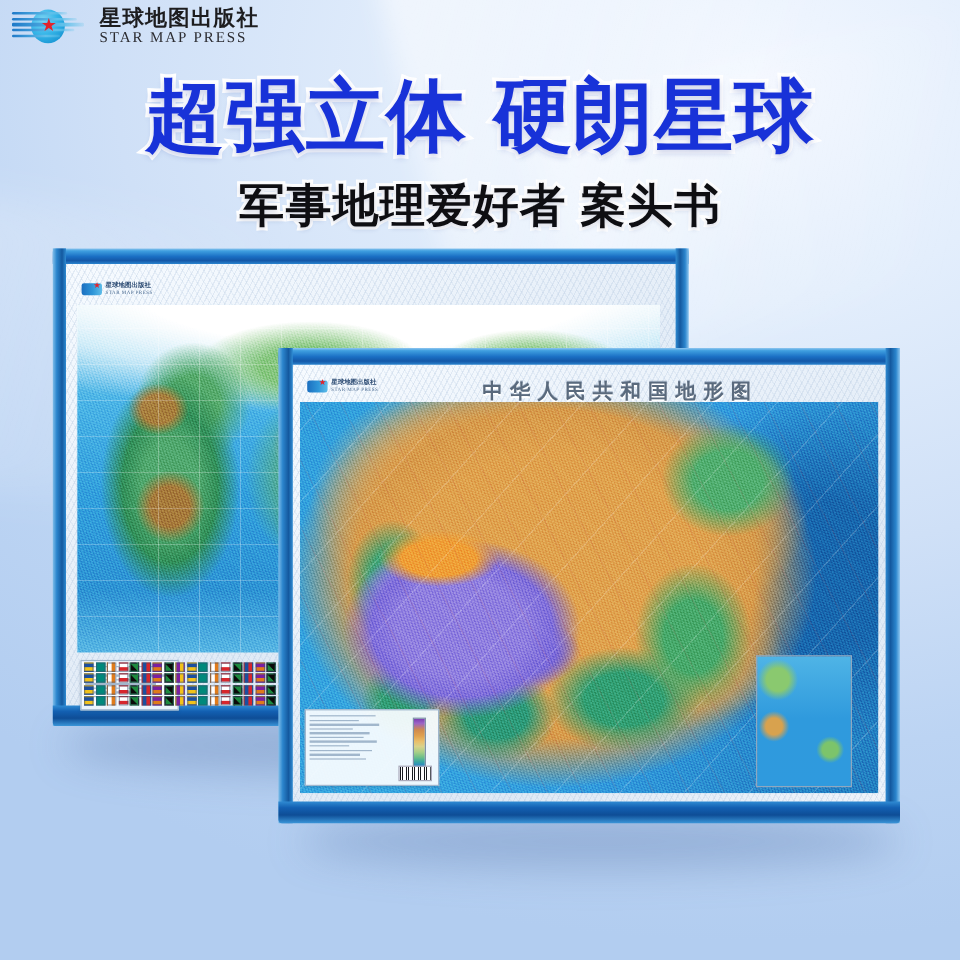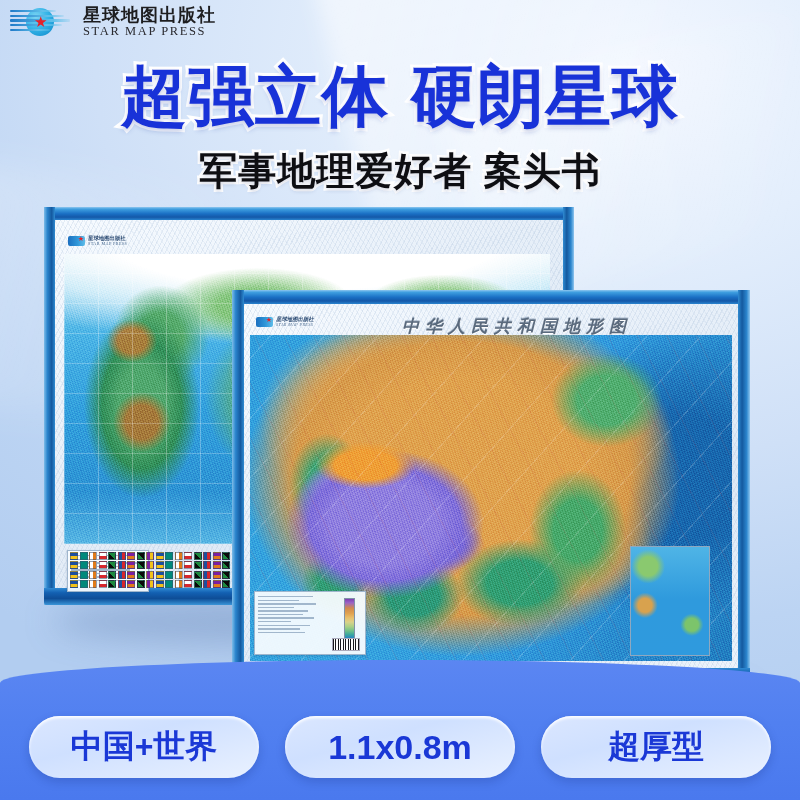--- a/index.html
+++ b/index.html
@@ -347,21 +347,21 @@
       <span style="background: linear-gradient(0deg, rgb(215, 38, 44) 0px, rgb(215, 38, 44) 50%, rgb(255, 255, 255) 50%, rgb(255, 255, 255) 100%);"></span>
       <span style="background: linear-gradient(45deg, rgb(10, 10, 10) 0px, rgb(10, 10, 10) 50%, rgb(29, 138, 63) 50%, rgb(29, 138, 63) 100%);"></span>
       <span style="background: linear-gradient(90deg, rgb(27, 79, 160) 0px, rgb(27, 79, 160) 50%, rgb(215, 38, 44) 50%, rgb(215, 38, 44) 100%);"></span>
       <span style="background: linear-gradient(0deg, rgb(224, 123, 26) 0px, rgb(224, 123, 26) 50%, rgb(123, 31, 162) 50%, rgb(123, 31, 162) 100%);"></span>
       <span style="background: linear-gradient(45deg, rgb(29, 138, 63) 0px, rgb(29, 138, 63) 50%, rgb(10, 10, 10) 50%, rgb(10, 10, 10) 100%);"></span>
       <span style="background: linear-gradient(90deg, rgb(123, 31, 162) 0px, rgb(123, 31, 162) 50%, rgb(242, 194, 26) 50%, rgb(242, 194, 26) 100%);"></span>
     </div>
 
   <div class="shadow-soft" style="left:250px;top:678px;width:500px;height:46px;"></div>
 
-  <div class="frame" id="china-frame" style="left:232px;top:290px;width:558px;height:396px;font-style:italic;">
+  <div class="frame" id="china-frame" style="left:232px;top:290px;width:558px;height:396px;">
     <div class="mat" style="left:10px;top:10px;width:498px;height:376px;"></div>
 
     <div class="rail rail-top" style="left:0;top:0;width:518px;height:14px;border-radius:3px 3px 0 0;"></div>
     <div class="rail rail-left" style="left:0;top:0;width:12px;height:396px;"></div>
     <div class="rail rail-right" style="left:506px;top:0;width:12px;height:396px;"></div>
     <div class="rail rail-bottom" style="left:0;top:378px;width:518px;height:18px;border-radius:0 0 3px 3px;"></div>
 
     <div class="map-title" style="left:120px;top:25px;width:330px;font-size:17px;letter-spacing:6px;">中华人民共和国地形图</div>
 
     <div class="pub-badge" style="left:24px;top:27px;">
@@ -431,21 +431,14 @@
     </div>
 
     <div style="position:absolute;left:398px;top:256px;width:78px;height:108px;
       border:1px solid #8fa8c0;background:
       radial-gradient(30% 22% at 22% 18%, #8ac96f 0 40%, rgba(138,201,111,0) 72%),
       radial-gradient(22% 16% at 18% 54%, #d8a24e 0 40%, rgba(216,162,78,0) 74%),
       radial-gradient(20% 14% at 78% 72%, #7cc46b 0 42%, rgba(124,196,107,0) 74%),
       linear-gradient(180deg,#4fb4e6 0%,#2f9add 48%,#2f9ade 100%);"></div>
   </div>
 
-  <div id="bottom-panel">
-    <div id="badges">
-      <div class="badge">中国+世界</div>
-      <div class="badge size-badge">1.1x0.8m</div>
-      <div class="badge">超厚型</div>
-    </div>
-  </div>
 
 </div>
 
 </body></html>

